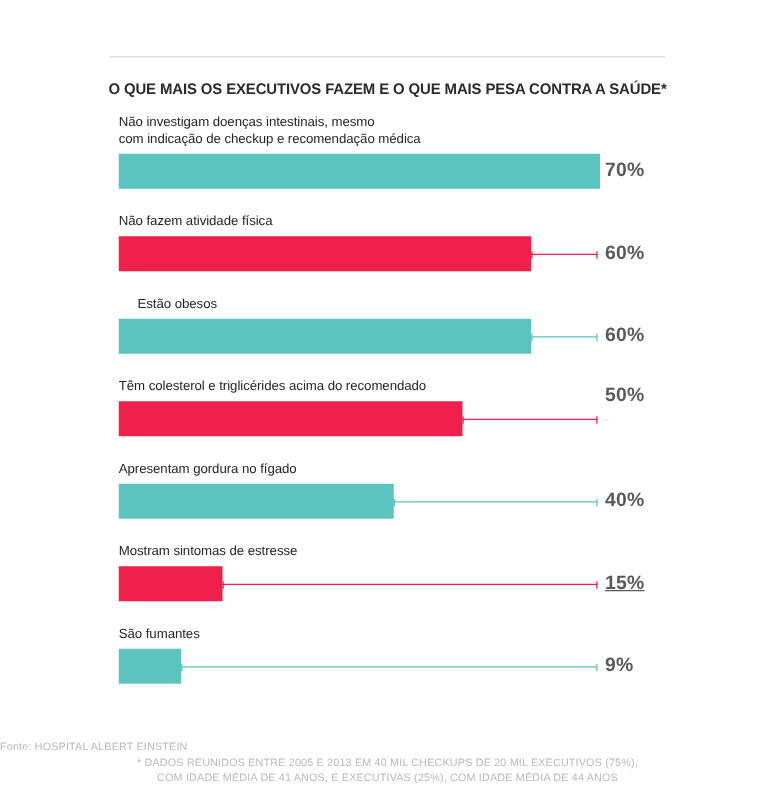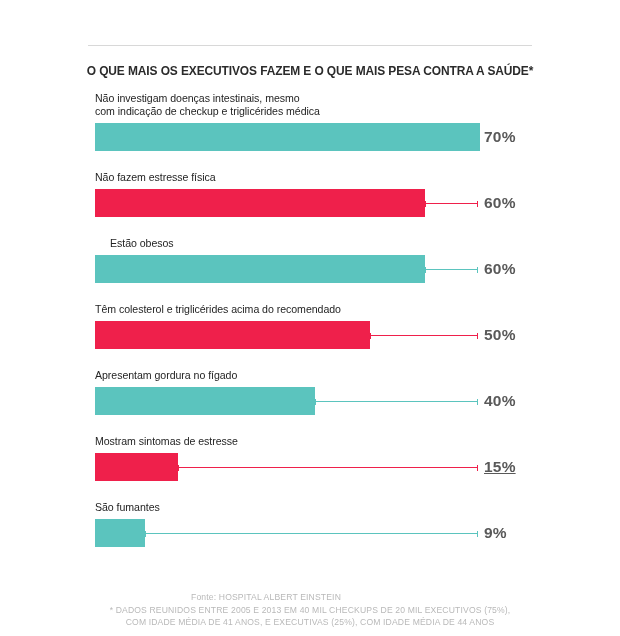--- a/index.html
+++ b/index.html
@@ -87,59 +87,59 @@
 
   
   .footer {
     position: absolute; left: 0; right: 0; bottom: 8px;
     text-align: center;
     color: #b9b9b9;
     font-size: 8.6px;
     line-height: 12.2px;
     letter-spacing: 0.15px;
   }
-  .footer .src { display: block; padding-right: 88px; text-align: center; }
+  .footer .src { display: block; padding-right: 88px; text-align: left; }
   .footer .note { display: block; padding: 0 61px; }
 </style>
 </head>
 <body>
 
 <div class="page">
 
   <div class="header">
     <div class="header-rule"></div>
 
   </div>
 
   <div class="subtitle">O QUE MAIS OS EXECUTIVOS FAZEM E O QUE MAIS PESA CONTRA A SAÚDE*</div>
 
   <div class="chart" id="chart">
       <div class="row">
         <div class="row-label" style="top: 0px;">Não investigam doenças intestinais, mesmo
-com indicação de checkup e triglicérides médica</div>
+com indicação de checkup e recomendação médica</div>
         <div class="bar" style="top: 31px; width: 385px; background: rgb(91, 196, 190);"></div>
         <div class="pct" style="top: 45px;">70%</div>
       </div>
       <div class="row">
-        <div class="row-label" style="top: 79px;">Não fazem estresse física</div>
+        <div class="row-label" style="top: 79px;">Não fazem atividade física</div>
         <div class="bar" style="top: 97px; width: 330px; background: rgb(239, 32, 75);"></div>
         <div class="leader" style="left: 425px; width: 53px; top: 111px; background: rgb(239, 32, 75);"></div>
         <div class="pct" style="top: 111px;">60%</div>
       </div>
       <div class="row">
         <div class="row-label" style="top: 145px; padding-left: 15px;">Estão obesos</div>
         <div class="bar" style="top: 163px; width: 330px; background: rgb(91, 196, 190);"></div>
         <div class="leader" style="left: 425px; width: 53px; top: 177px; background: rgb(91, 196, 190);"></div>
         <div class="pct" style="top: 177px;">60%</div>
       </div>
       <div class="row">
         <div class="row-label" style="top: 211px;">Têm colesterol e triglicérides acima do recomendado</div>
         <div class="bar" style="top: 229px; width: 275px; background: rgb(239, 32, 75);"></div>
         <div class="leader" style="left: 370px; width: 108px; top: 243px; background: rgb(239, 32, 75);"></div>
-        <div class="pct" style="top: 243px;">50%</div>
+        <div class="pct" style="top: 225px;">50%</div>
       </div>
       <div class="row">
         <div class="row-label" style="top: 277px;">Apresentam gordura no fígado</div>
         <div class="bar" style="top: 295px; width: 220px; background: rgb(91, 196, 190);"></div>
         <div class="leader" style="left: 315px; width: 163px; top: 309px; background: rgb(91, 196, 190);"></div>
         <div class="pct" style="top: 309px;">40%</div>
       </div>
       <div class="row">
         <div class="row-label" style="top: 343px;">Mostram sintomas de estresse</div>
         <div class="bar" style="top: 361px; width: 83px; background: rgb(239, 32, 75);"></div>

